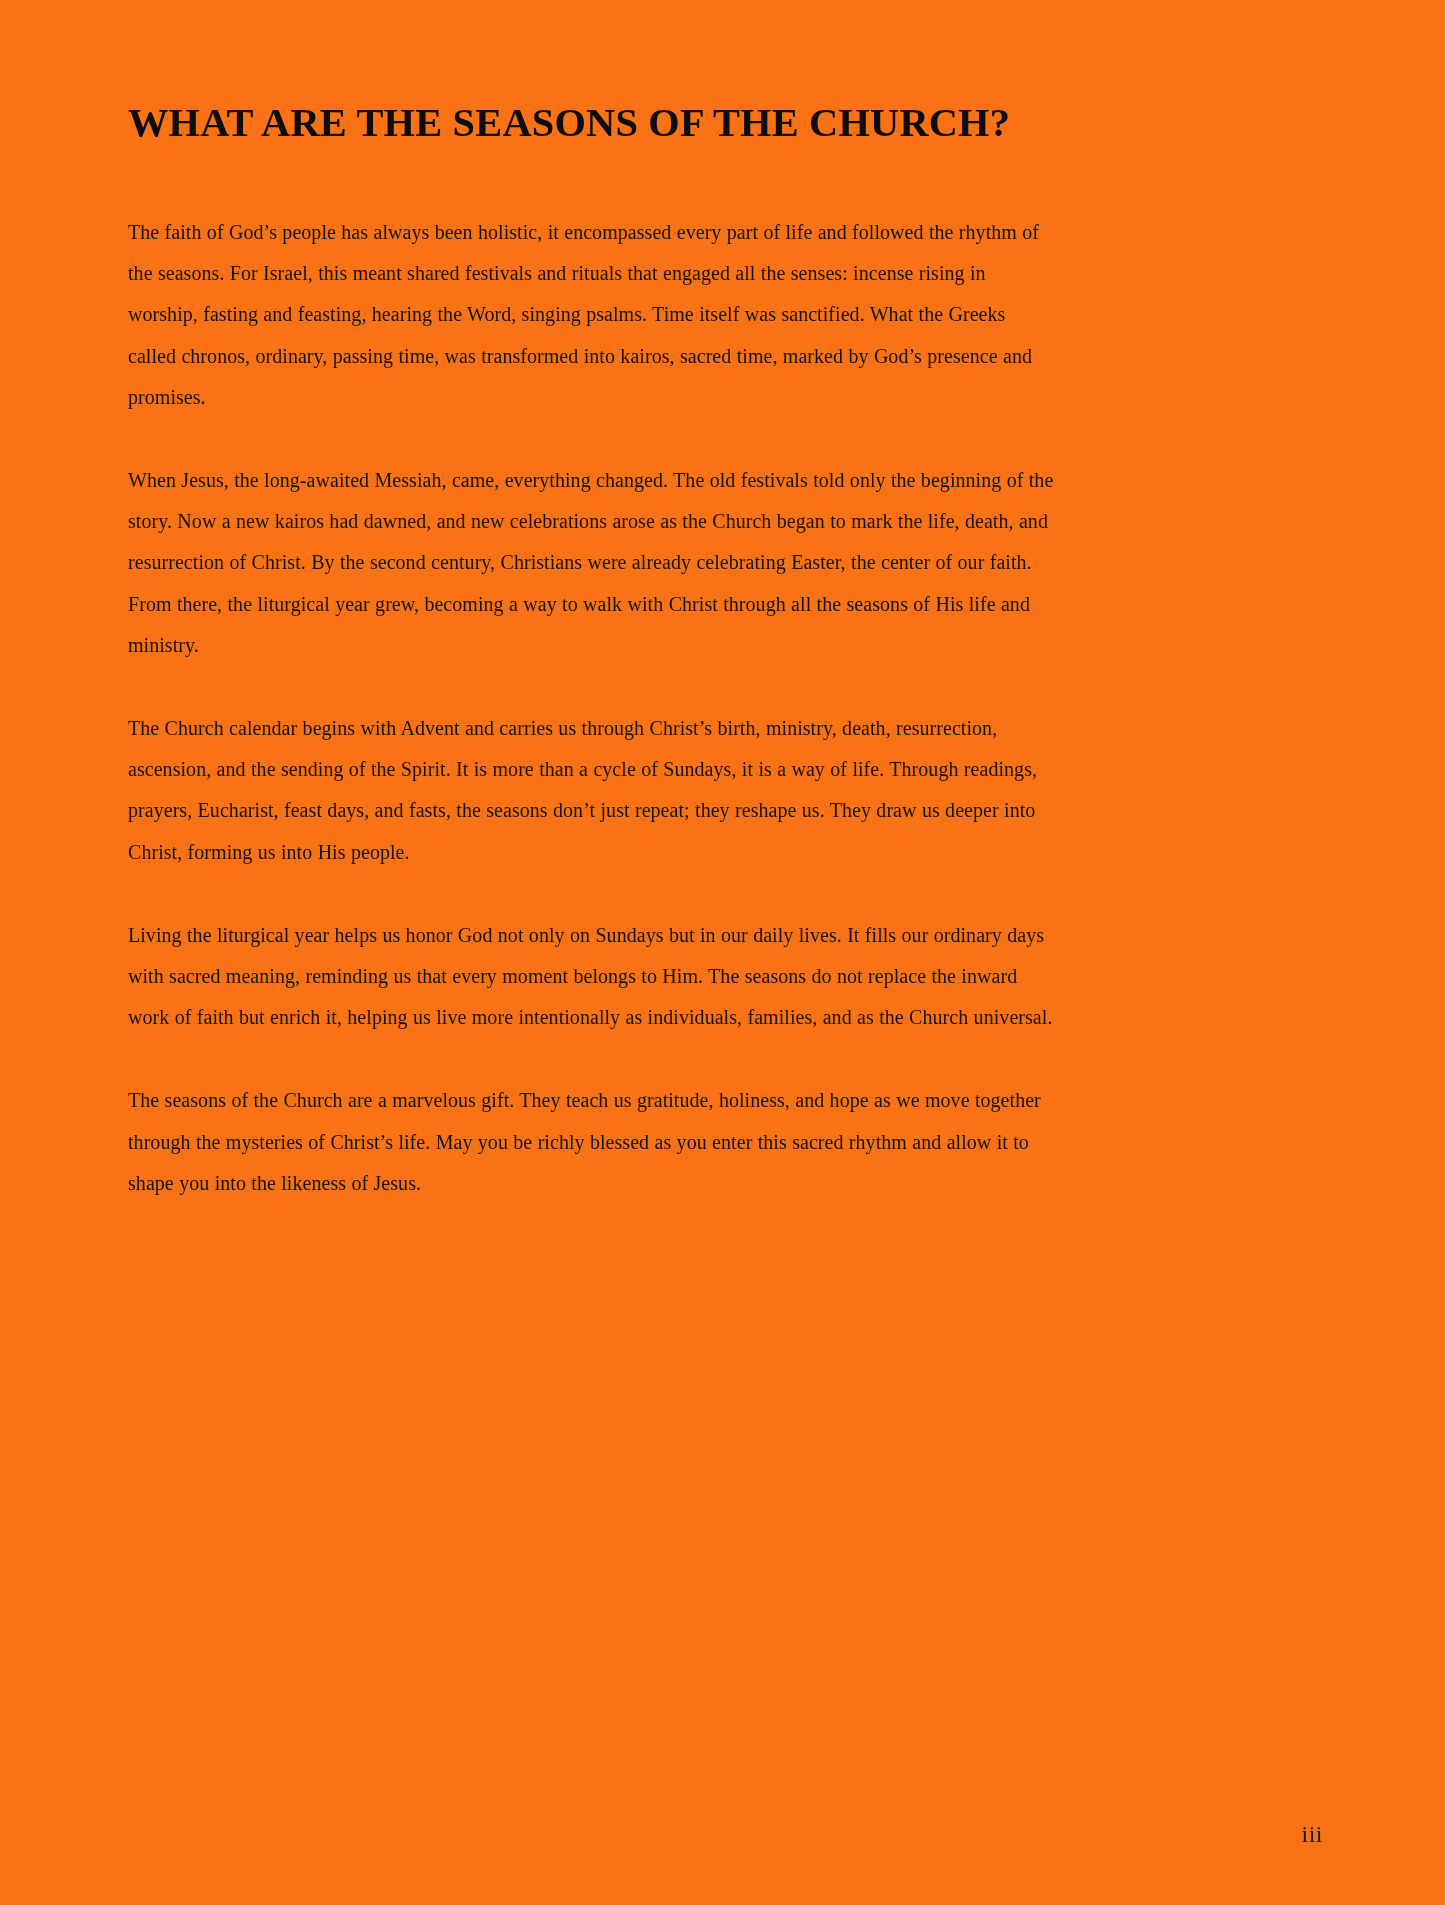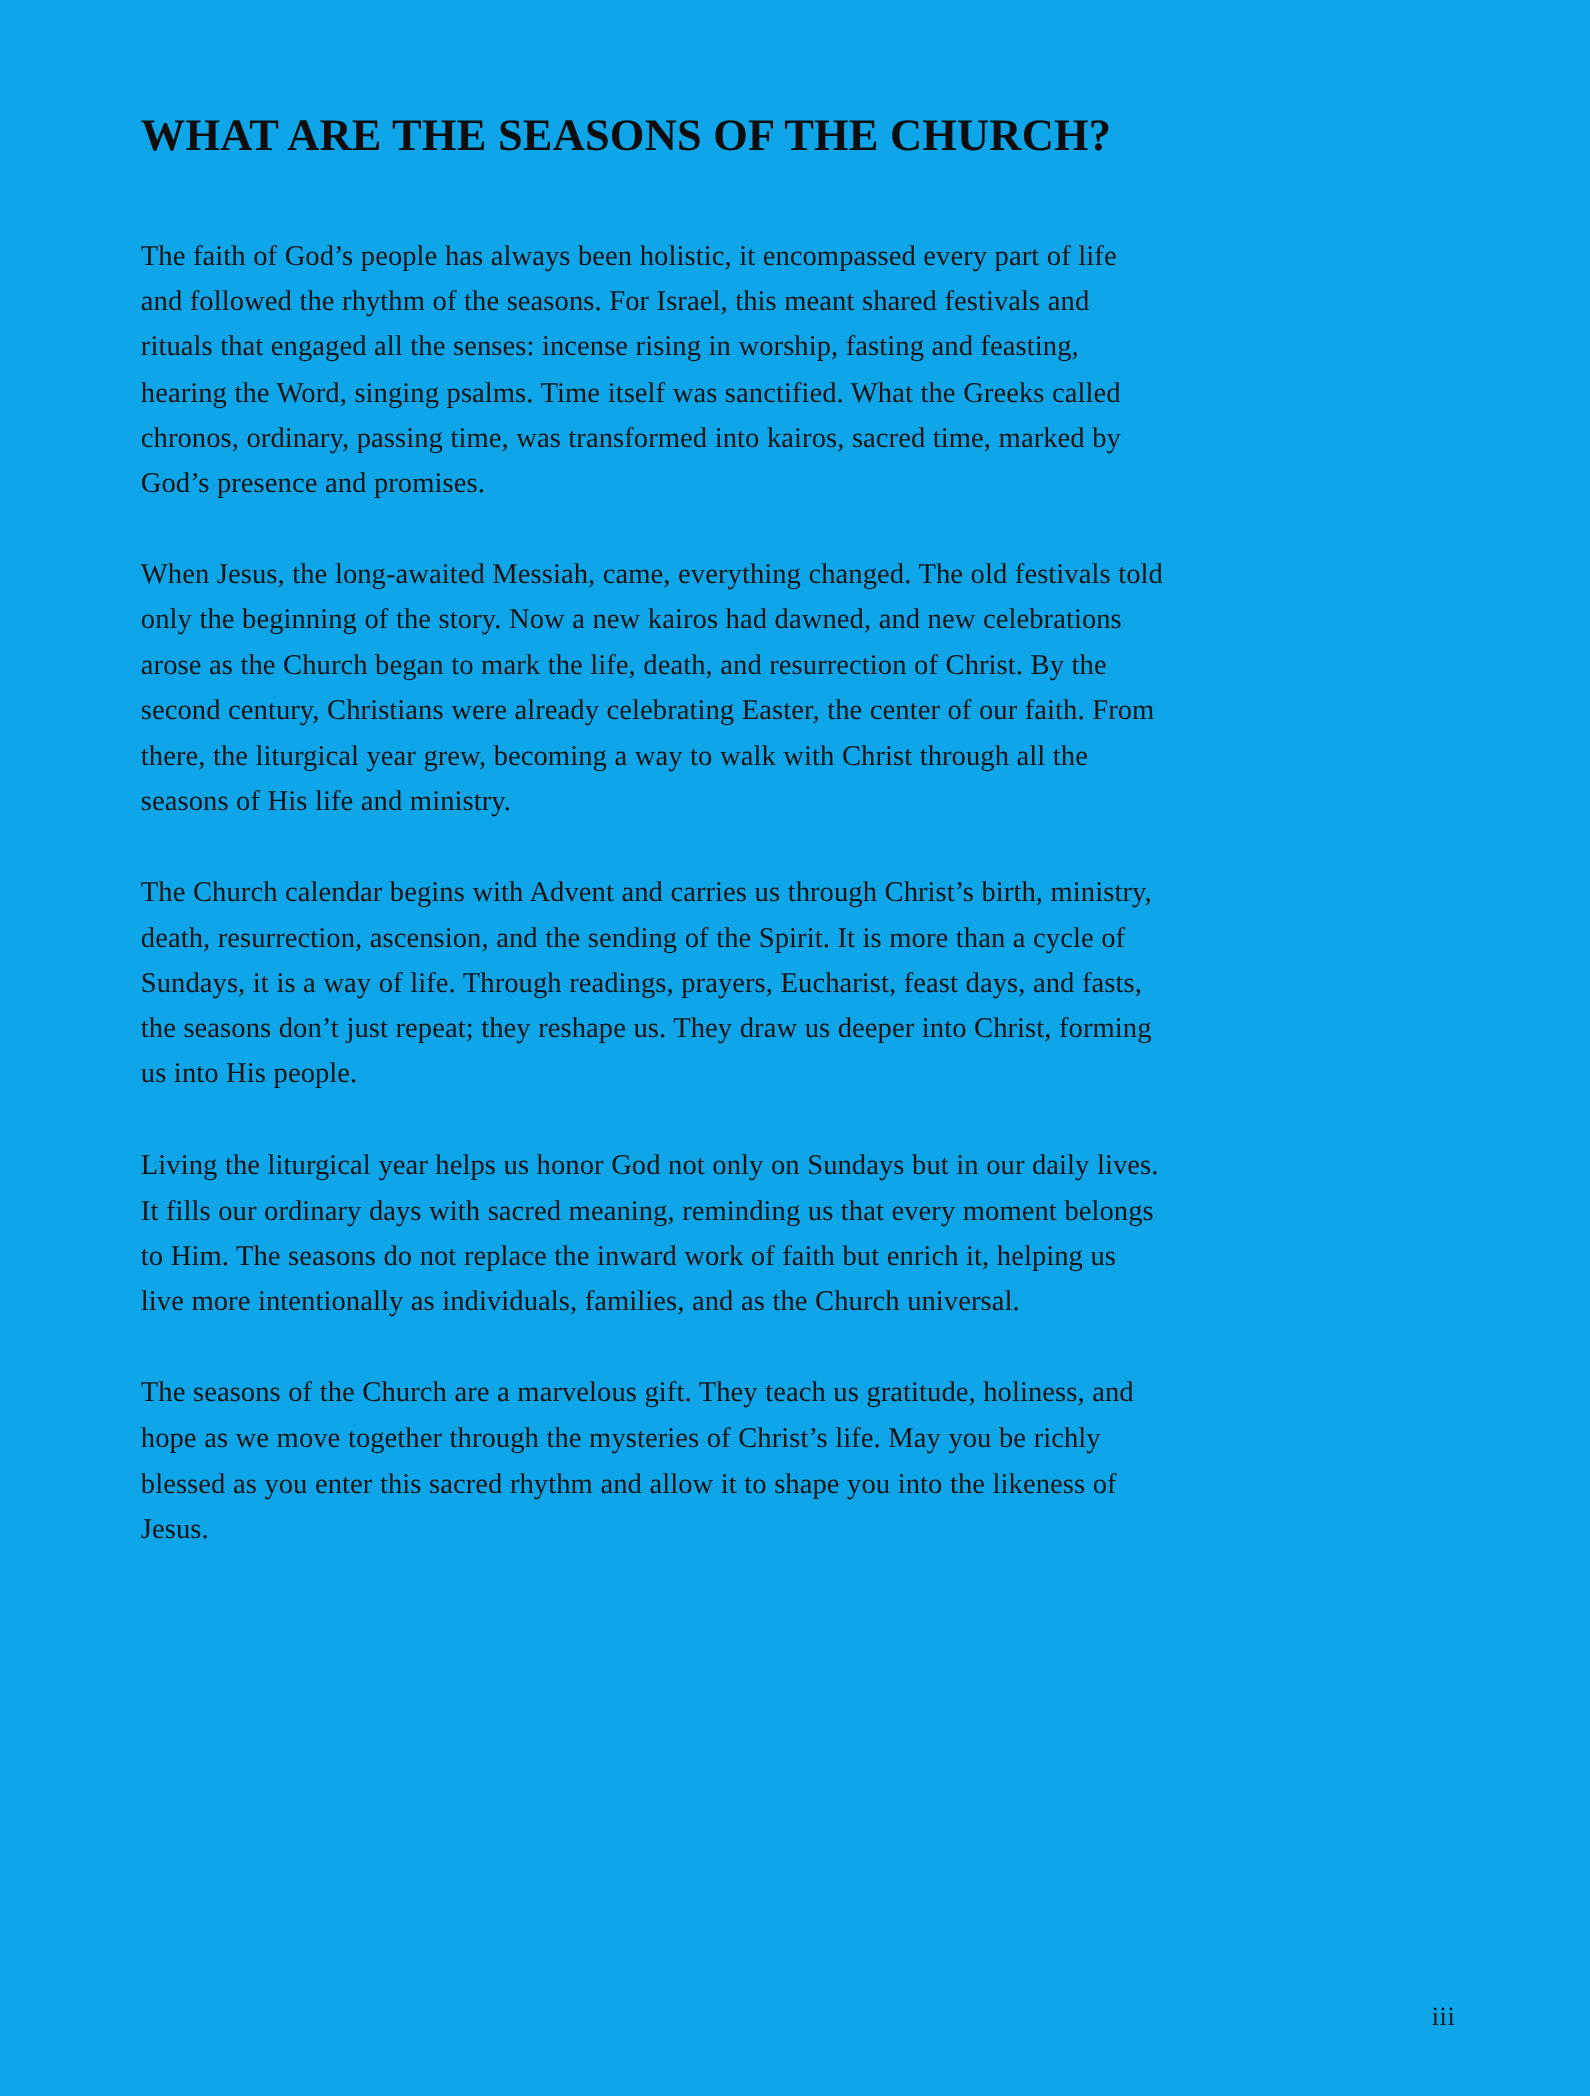--- a/index.html
+++ b/index.html
@@ -6,21 +6,21 @@
   html, body {
     margin: 0;
     padding: 0;
     background: #ffffff;
   }
 
   .page {
     position: relative;
     width: 1445px;
     height: 1905px;
-    background: #0ea5e9;
+    background: #f97316;
     box-sizing: border-box;
     overflow: hidden;
     font-family: "Liberation Serif", "DejaVu Serif", serif;
     color: #111111;
   }
 
   .doc-title {
     margin: 0;
     padding: 0;
     position: absolute;
@@ -40,21 +40,21 @@
 
   .body-block {
     position: absolute;
     left: 128px;
     top: 212px;
     width: 930px;
   }
 
   .para {
     margin: 0 0 42px 0;
-    font-size: 26px;
+    font-size: 20px;
     line-height: 41.2px;
     text-align: left;
     color: #141414;
     letter-spacing: 0.05px;
     word-spacing: 0.3px;
   }
 
   .para:last-child {
     margin-bottom: 0;
   }

